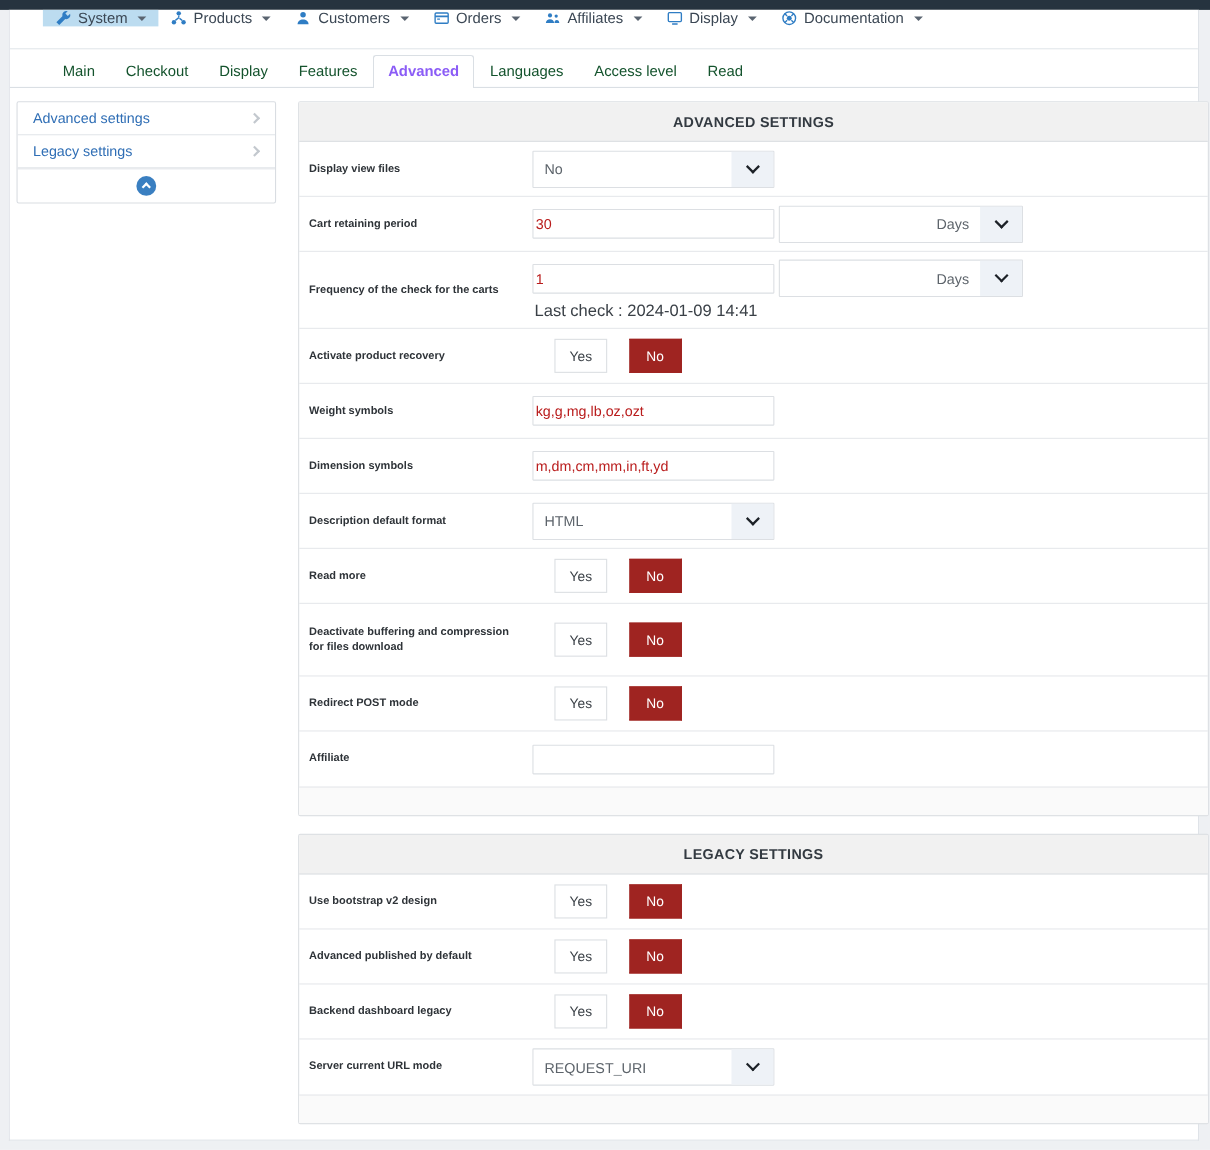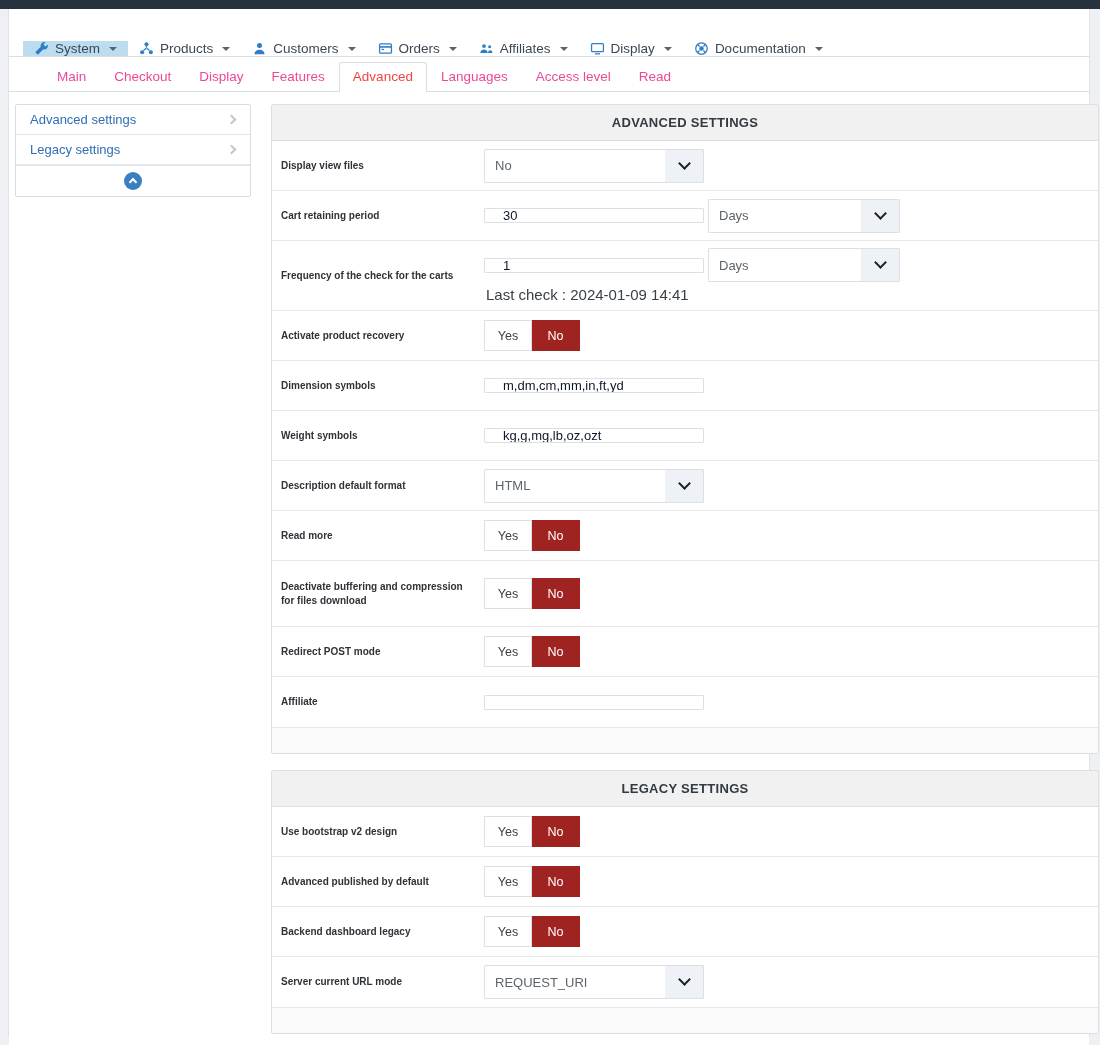--- a/index.html
+++ b/index.html
@@ -29,26 +29,26 @@
     position: absolute; top: 9px; left: 8px;
     width: 1082px; height: 1028px;
     background: #ffffff;
     border: 1px solid #dfe3e8;
     border-top: none;
   }
 
   
   .navbar {
     position: relative;
-    height: 48px;
+    height: 36px;
     background: #ffffff;
     border-bottom: 1px solid #dadfe4;
-    padding-left: 14px;
+    padding-left: 30px;
     display: flex;
-    align-items: flex-end;
+    align-items: flex-start;
   }
   .nav-item {
     display: flex;
     align-items: center;
     gap: 6px;
     padding: 0 11px;
     font-size: 13.5px;
     color: #3b4754;
     white-space: nowrap;
     cursor: pointer;
@@ -71,36 +71,37 @@
     position: relative;
     height: 35px;
     background: #ffffff;
     border-bottom: 1px solid #dadfe4;
     padding-left: 34px;
     display: flex;
     align-items: flex-end;
   }
   .tab {
     font-size: 13.5px;
-    color: #ec4899;
+    color: #14532d;
     padding: 6px 13px 8px 13px;
     cursor: pointer;
     border: 1px solid transparent;
     border-bottom: none;
     position: relative;
     top: 1px;
     white-space: nowrap;
     background: transparent;
     font-family: "Liberation Sans", sans-serif;
   }
   .tab.active {
-    color: #ef4444;
+    color: #8b5cf6;
     background: #ffffff;
     border-color: #dadfe4;
     border-radius: 3px 3px 0 0;
+    font-weight: bold;
   }
 
   
   .content {
     position: relative;
     padding: 12px 0 0 0;
     height: 955px;
     background: #ffffff;
   }
 
@@ -201,26 +202,26 @@
   .card-foot {
     height: 26px;
     background: #fafafa;
     border-top: 1px solid #e6e8eb;
   }
   .row:last-of-type { border-bottom: none; }
 
   
   .txt {
     width: 220px;
-    height: 15px;
+    height: 27px;
     border: 1px solid #dcdfe3;
     background: #ffffff;
     font-size: 13px;
-    color: #0f172a;
-    padding: 0 18px;
+    color: #b91c1c;
+    padding: 0 2px;
     font-family: "Liberation Sans", sans-serif;
     outline: none;
     border-radius: 1px;
   }
   .sel {
     position: relative;
     display: inline-flex;
     align-items: center;
     width: 220px;
     height: 34px;
@@ -245,40 +246,41 @@
     border-left: 1px solid transparent;
   }
   .sel .sel-btn i {
     display: block;
     width: 9px; height: 9px;
     border-bottom: 2.4px solid #1c2127;
     border-right: 2.4px solid #1c2127;
     transform: rotate(45deg);
     margin-top: -5px;
   }
-  .sel.unit { width: 192px; }
+  .sel.unit { width: 222px; text-align: right; }
   .txt.num { width: 220px; }
   .helper {
     font-size: 15px;
     color: #3a4047;
     padding-left: 2px;
   }
 
   
   .toggle { display: inline-flex; }
   .toggle button {
     font-family: "Liberation Sans", sans-serif;
     font-size: 12.5px;
     height: 31px;
     min-width: 48px;
     border: 1px solid #dcdfe3;
     background: #ffffff;
     color: #3b4147;
     cursor: pointer;
     padding: 0 12px;
+    margin-left: 20px;
   }
   .toggle button + button { border-left: none; }
   .toggle button.on {
     background: #9f2421;
     border-color: #9f2421;
     color: #ffffff;
   }
 </style>
 </head>
 <body>
@@ -447,32 +449,32 @@
                 <div class="row-field">
                   <div class="field-line">
                     <div class="toggle">
                       <button>Yes</button>
                       <button class="on">No</button>
                     </div>
                   </div>
                 </div>
               </div>
               <div class="row">
+                <div class="row-label">Weight symbols</div>
+                <div class="row-field">
+                  <div class="field-line">
+                    <input class="txt" type="text" value="kg,g,mg,lb,oz,ozt" style="">
+                  </div>
+                </div>
+              </div>
+              <div class="row">
                 <div class="row-label">Dimension symbols</div>
                 <div class="row-field">
                   <div class="field-line">
                     <input class="txt" type="text" value="m,dm,cm,mm,in,ft,yd" style="">
-                  </div>
-                </div>
-              </div>
-              <div class="row">
-                <div class="row-label">Weight symbols</div>
-                <div class="row-field">
-                  <div class="field-line">
-                    <input class="txt" type="text" value="kg,g,mg,lb,oz,ozt" style="">
                   </div>
                 </div>
               </div>
               <div class="row">
                 <div class="row-label">Description default format</div>
                 <div class="row-field">
                   <div class="field-line">
                     <div class="sel">
                       <span class="sel-val">HTML</span>
                       <span class="sel-btn">

